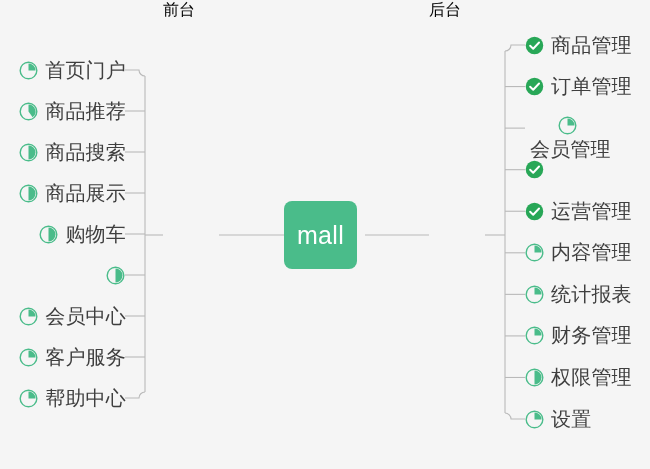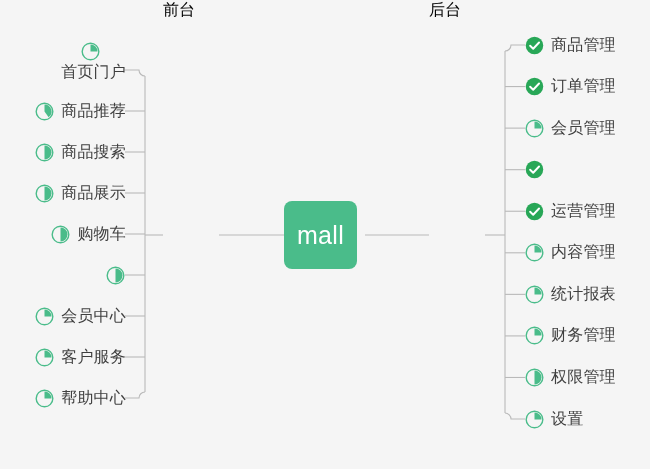--- a/index.html
+++ b/index.html
@@ -66,21 +66,21 @@
     flex-direction: row;
     justify-content: flex-end;
     right: 524px;   
   }
   .leaf-right {
     left: 524px;
     flex-direction: row;
   }
 
   .leaf-label {
-    font-size: 16px;
+    font-size: 20px;
     color: #3f3f3f;
     letter-spacing: 0.2px;
   }
   .leaf-left .leaf-label  { margin-left: 6px; }
   .leaf-right .leaf-label { margin-left: 6px; }
 
   .leaf-icon {
     width: 21px;
     height: 21px;
     flex: 0 0 21px;
@@ -120,21 +120,21 @@
       <path d="M 365 235 L 429 235" fill="none" stroke="#b9b9b9" stroke-width="1.1"></path>
     </svg>
 
   <div class="center-node node-front">前台</div>
 
   <div class="center-node node-root">mall</div>
 
   <div class="center-node node-back">后台</div>
 
   <div id="leaves">
-      <div class="leaf leaf-left" style="top: 57px; flex-direction: column;">
+      <div class="leaf leaf-left" style="top: 57px;">
         <svg viewBox="0 0 24 24" class="leaf-icon">
           <circle cx="12" cy="12" r="9.5" fill="none" stroke="#4ABC8A" stroke-width="1.6"></circle>
           <path d="M12 12 L12 4 A 8 8 0 0 1 20.000 12.000 Z" fill="#4ABC8A"></path>
         </svg>
         <span class="leaf-label">首页门户</span>
       </div>
       <div class="leaf leaf-left" style="top: 98px;">
         <svg viewBox="0 0 24 24" class="leaf-icon">
           <circle cx="12" cy="12" r="9.5" fill="none" stroke="#4ABC8A" stroke-width="1.6"></circle>
           <path d="M12 12 L12 4 A 8 8 0 0 1 16.702 18.472 Z" fill="#4ABC8A"></path>
@@ -196,21 +196,21 @@
         </svg>
         <span class="leaf-label">商品管理</span>
       </div>
       <div class="leaf leaf-right" style="top: 73.56px;">
         <svg viewBox="0 0 24 24" class="leaf-icon">
           <circle cx="12" cy="12" r="10" fill="#28a757"></circle>
           <path d="M7 12.3 L10.5 15.7 L17.2 8.6" fill="none" stroke="#ffffff" stroke-width="2.2" stroke-linecap="round" stroke-linejoin="round"></path>
         </svg>
         <span class="leaf-label">订单管理</span>
       </div>
-      <div class="leaf leaf-right" style="top: 115.12px;">
+      <div class="leaf leaf-right" style="top: 115.12px; flex-direction: column;">
         <svg viewBox="0 0 24 24" class="leaf-icon">
           <circle cx="12" cy="12" r="9.5" fill="none" stroke="#4ABC8A" stroke-width="1.6"></circle>
           <path d="M12 12 L12 4 A 8 8 0 0 1 20.000 12.000 Z" fill="#4ABC8A"></path>
         </svg>
         <span class="leaf-label">会员管理</span>
       </div>
       <div class="leaf leaf-right" style="top: 156.68px;">
         <svg viewBox="0 0 24 24" class="leaf-icon">
           <circle cx="12" cy="12" r="10" fill="#28a757"></circle>
           <path d="M7 12.3 L10.5 15.7 L17.2 8.6" fill="none" stroke="#ffffff" stroke-width="2.2" stroke-linecap="round" stroke-linejoin="round"></path>

